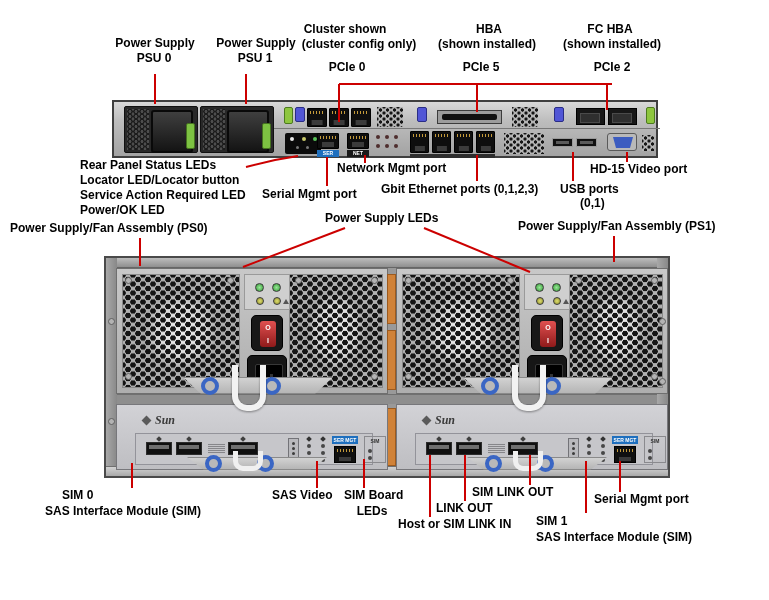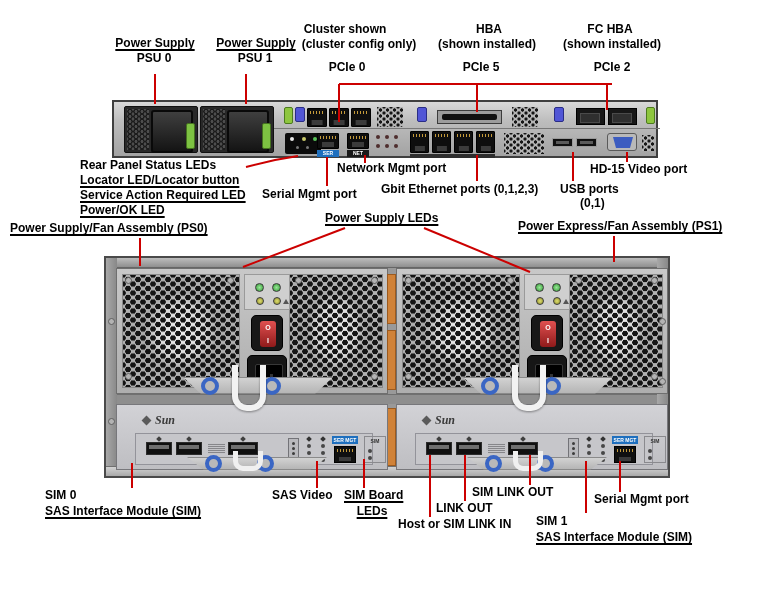--- a/index.html
+++ b/index.html
@@ -1,21 +1,21 @@
 <!DOCTYPE html>
 <html><head>
 <meta charset="utf-8">
 <style>
   html,body{margin:0;padding:0;background:#fff;}
   .canvas{position:relative;width:769px;height:600px;background:#fff;overflow:hidden;
           font-family:"Liberation Sans",sans-serif;}
   .lbl{position:absolute;font-weight:bold;font-size:12px;line-height:13px;color:#000;
        white-space:nowrap;z-index:30;}
   .c{transform:translateX(-50%);}
-  .u{text-decoration:underline;text-decoration-thickness:1.5px;text-underline-offset:2px;}
+  .u{text-decoration-thickness:1.5px;text-underline-offset:2px;}
   .svglines{position:absolute;left:0;top:0;z-index:25;pointer-events:none;}
 
   
   #server{position:absolute;left:112px;top:100px;width:546px;height:58px;z-index:10;
           background:linear-gradient(#d8d8d8,#bdbdbd 35%,#a3a3a3);border:2px solid #3f3f3f;box-sizing:border-box;}
   #server > div{position:absolute;box-sizing:border-box;}
   .psu{top:4px;width:74px;height:47px;background:#282828;border:1px solid #101010;border-radius:2px;}
   .psu i{position:absolute;display:block;}
   .pvent{left:2px;top:2px;width:22px;height:41px;background-color:#1b1b1b;
          background-image:radial-gradient(circle,#4d4d4d 1.2px,rgba(0,0,0,0) 1.7px),
@@ -230,21 +230,21 @@
   <div class="lbl u" style="left:80px;top:189px">Service Action Required LED</div>
   <div class="lbl u" style="left:80px;top:204px">Power/OK LED</div>
   <div class="lbl" style="left:262px;top:188px">Serial Mgmt port</div>
   <div class="lbl" style="left:337px;top:162px">Network Mgmt port</div>
   <div class="lbl" style="left:381px;top:183px">Gbit Ethernet ports (0,1,2,3)</div>
   <div class="lbl" style="left:560px;top:183px">USB ports</div>
   <div class="lbl" style="left:580px;top:197px">(0,1)</div>
   <div class="lbl" style="left:590px;top:163px">HD-15 Video port</div>
   <div class="lbl u" style="left:10px;top:222px">Power Supply/Fan Assembly (PS0)</div>
   <div class="lbl u" style="left:325px;top:212px">Power Supply LEDs</div>
-  <div class="lbl u" style="left:518px;top:220px">Power Express/Fan Assembly (PS1)</div>
+  <div class="lbl u" style="left:518px;top:220px">Power Supply/Fan Assembly (PS1)</div>
 
   <div id="array">
     <div class="toprail"></div>
     <div class="sidecol" style="left:0"></div>
     <div class="sidecol" style="left:551px"></div>
     <div class="gaprow"></div>
     <div class="botrail"></div>
     <i class="scr" style="left:2px;top:60px"></i>
     <i class="scr" style="left:2px;top:160px"></i>
     <i class="scr" style="left:553px;top:60px"></i>
@@ -403,21 +403,21 @@
           <i class="ld" style="top:19px"></i>
         </div>
       </div>
       <div class="bracket2"></div>
       <i class="tscrew2" style="left:88px"></i>
       <i class="tscrew2" style="left:140px"></i>
       <i class="handle2"></i>
     </div>
   </div>
 
-  <div class="lbl" style="left:45px;top:489px">SIM 0</div>
+  <div class="lbl" style="left:62px;top:489px">SIM 0</div>
   <div class="lbl u" style="left:45px;top:505px">SAS Interface Module (SIM)</div>
   <div class="lbl" style="left:272px;top:489px">SAS Video</div>
   <div class="lbl u" style="left:344px;top:489px">SIM Board</div>
   <div class="lbl c u" style="left:372px;top:505px">LEDs</div>
   <div class="lbl" style="left:472px;top:486px">SIM LINK OUT</div>
   <div class="lbl" style="left:436px;top:502px">LINK OUT</div>
   <div class="lbl" style="left:398px;top:518px">Host or SIM LINK IN</div>
   <div class="lbl" style="left:536px;top:515px">SIM 1</div>
   <div class="lbl u" style="left:536px;top:531px">SAS Interface Module (SIM)</div>
   <div class="lbl" style="left:594px;top:493px">Serial Mgmt port</div>

